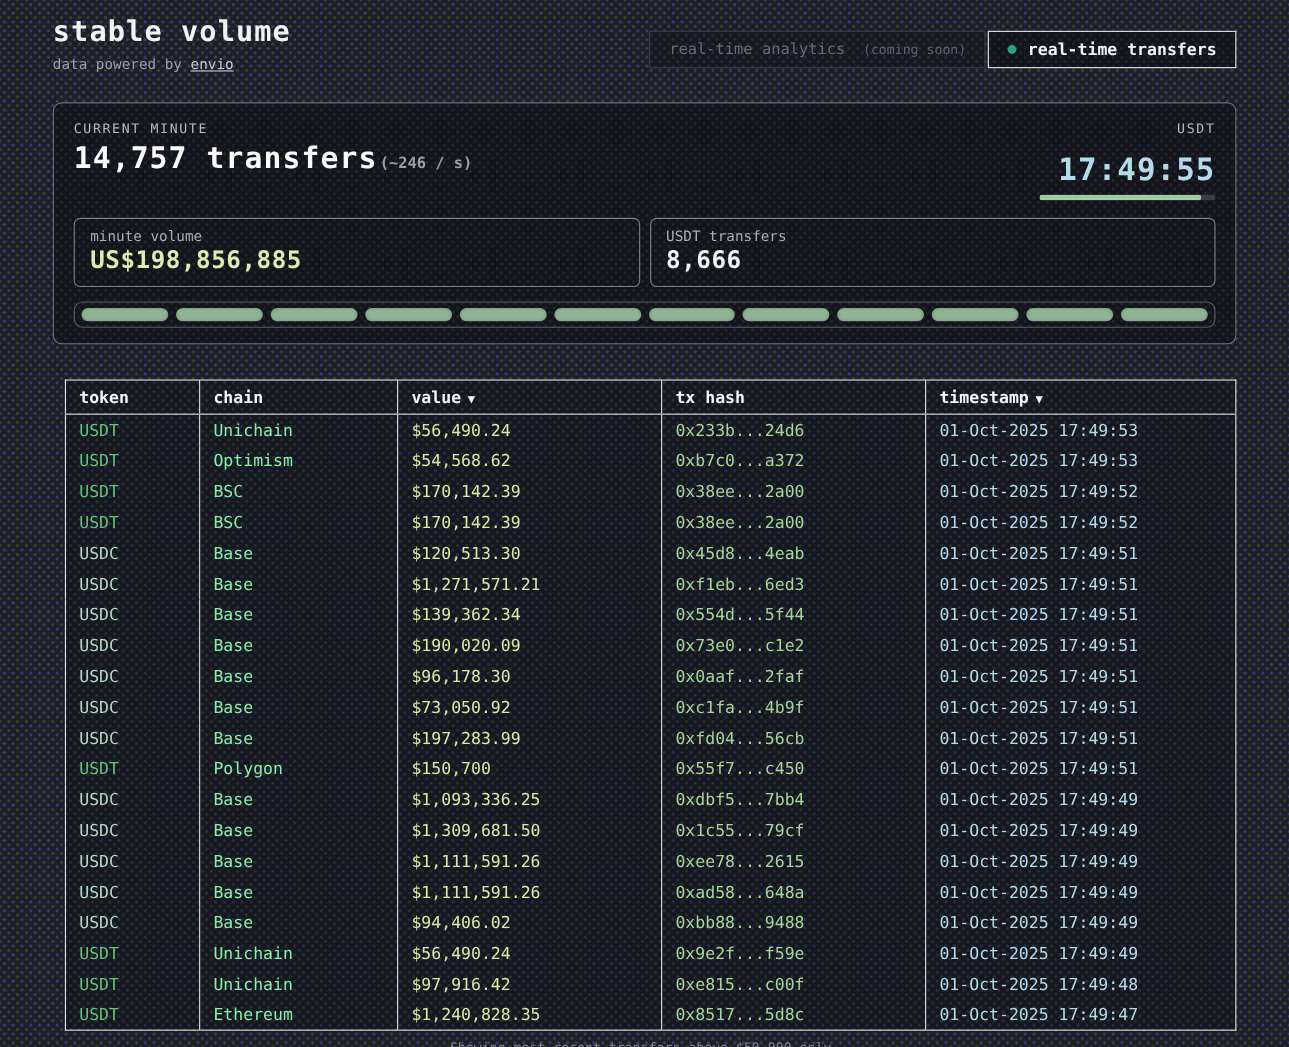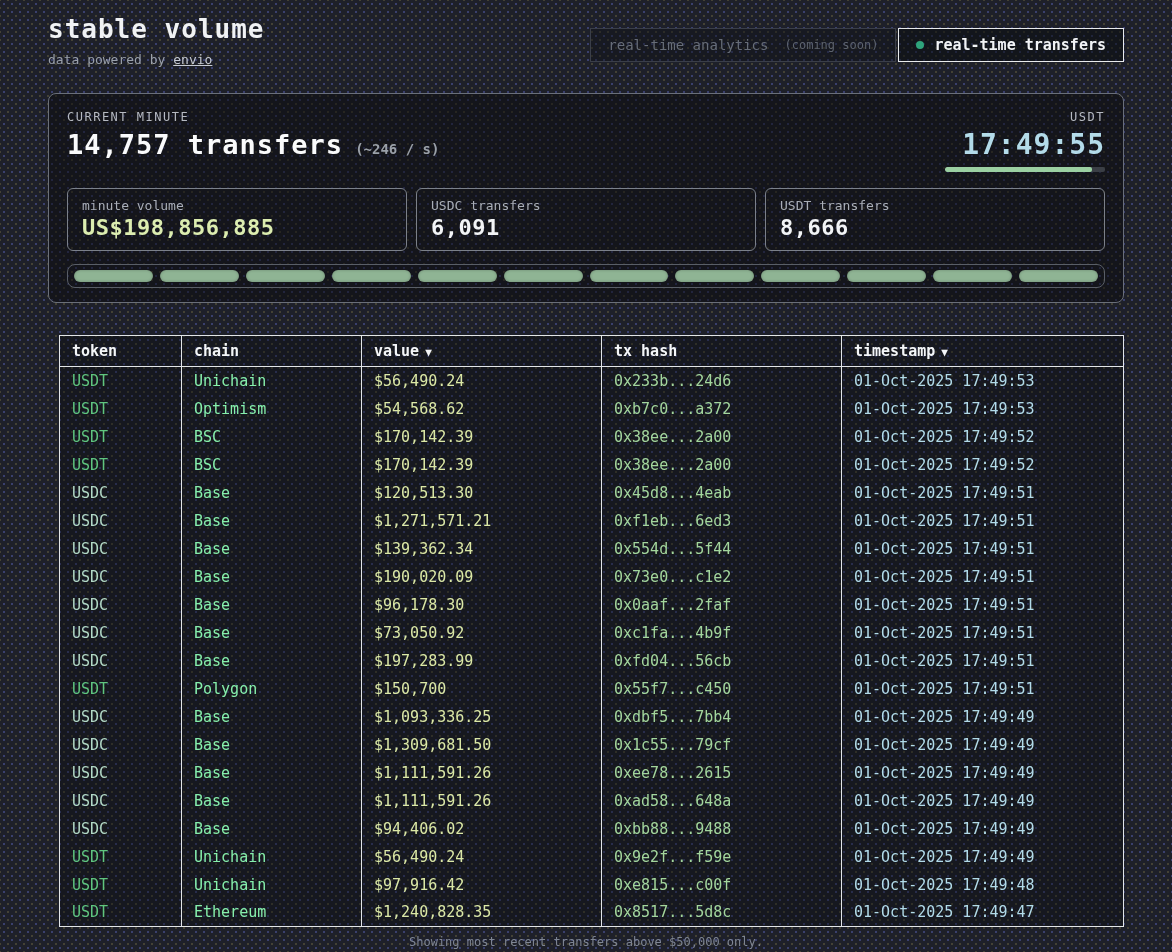--- a/index.html
+++ b/index.html
@@ -28,26 +28,26 @@
   .tab .dot { width:8px; height:8px; border-radius:50%; background:#2fa47c; }
   .tab .suffix { font-size:12px; color:#5d636e; margin-left:6px; }
 
   
   .panel {
     margin-top:26px; border:1px solid #6a6f79; border-radius:8px;
     background:rgba(9,10,14,0.50); padding:16px 18px 14px 18px;
   }
   .panel-top { display:flex; justify-content:space-between; align-items:flex-start; }
   .eyebrow { font-size:12px; letter-spacing:1.5px; color:#b6bac2; }
-  .big-line { margin-top:5px; display:flex; align-items:baseline; gap:12px; }
+  .big-line { margin-top:5px; display:flex; align-items:baseline; gap:2px; }
   .big-num { font-size:27px; font-weight:bold; color:#fafbfc; letter-spacing:1px; }
   .big-rate { font-size:14px; font-weight:bold; color:#9aa0a8; }
   .clock-wrap { text-align:right; }
   .clock-label { font-size:12px; letter-spacing:1.5px; color:#b6bac2; }
-  .clock-time { margin-top:4px; font-size:28px; font-weight:bold; color:#b3dbe9; letter-spacing:1px; }
+  .clock-time { margin-top:14px; font-size:28px; font-weight:bold; color:#b3dbe9; letter-spacing:1px; }
   .clock-bar { margin-top:6px; margin-left:auto; width:160px; height:5px; background:#3a3e45; border-radius:2px; overflow:hidden; }
   .clock-fill { height:100%; background:#9bd0a2; border-radius:2px; }
 
   .stat-row { display:flex; gap:9px; margin-top:16px; }
   .stat-box { flex:1; border:1px solid #7b8089; border-radius:6px; padding:9px 14px 10px 14px; }
   .stat-label { font-size:13px; color:#a9aeb7; }
   .stat-value { margin-top:2px; font-size:22px; font-weight:bold; color:#f2f4f6; letter-spacing:0.5px; }
   .stat-value.vol { color:#dcedb0; }
 
   .seg-wrap { margin-top:13px; border:1px solid #595e67; border-radius:8px; padding:5px 6px; display:flex; gap:7px; }
@@ -110,24 +110,20 @@
         <div class="clock-bar">
           <div class="clock-fill" style="width: 92%;"></div>
         </div>
       </div>
     </div>
 
     <div class="stat-row">
       <div class="stat-box">
         <div class="stat-label">minute volume</div>
         <div class="stat-value vol">US$198,856,885</div>
-      </div>
-      <div class="stat-box">
-        <div class="stat-label">USDC transfers</div>
-        <div class="stat-value">6,091</div>
       </div>
       <div class="stat-box">
         <div class="stat-label">USDT transfers</div>
         <div class="stat-value">8,666</div>
       </div>
     </div>
 
     <div class="seg-wrap">
         <div class="seg"></div>
         <div class="seg"></div>

